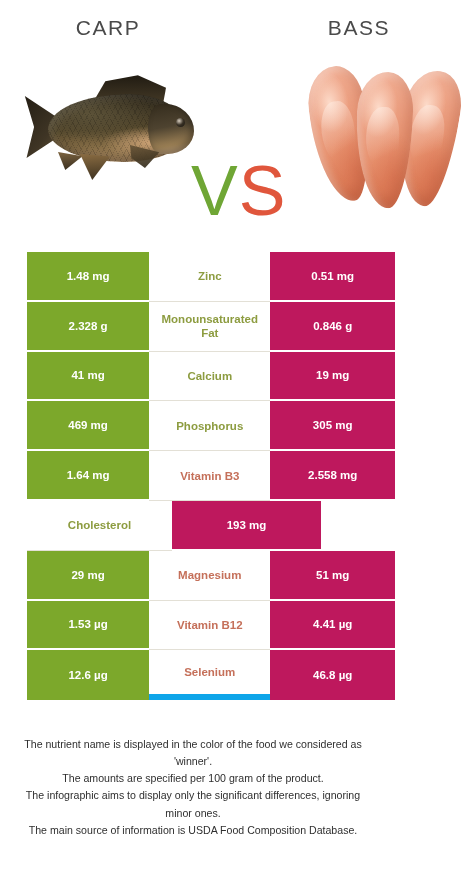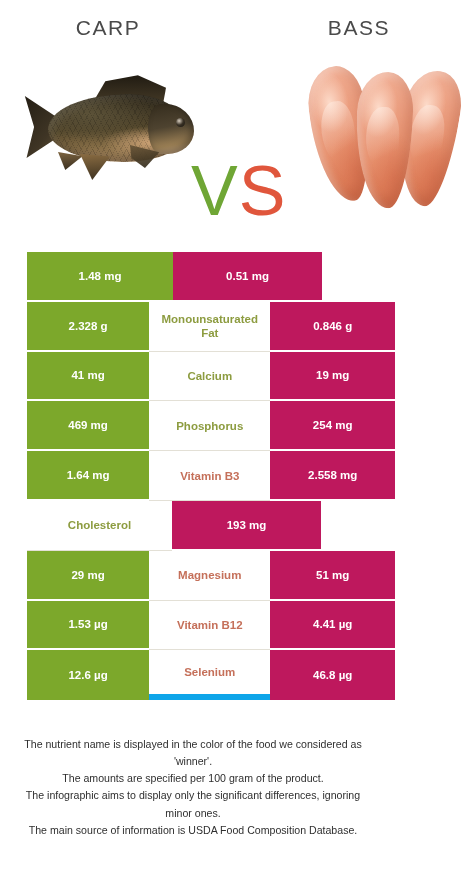--- a/index.html
+++ b/index.html
@@ -276,36 +276,37 @@
     <div class="fillet f1"></div>
     <div class="fillet f3"></div>
     <div class="fillet f2"></div>
   </div>
 
 </div>
 
 <div class="table">
     <div class="row">
       <div class="cell left">1.48 mg</div>
+      <div class="cell mid win-green">Zinc</div>
       <div class="cell right">0.51 mg</div>
     </div>
     <div class="row">
       <div class="cell left">2.328 g</div>
       <div class="cell mid win-green">Monounsaturated Fat</div>
       <div class="cell right">0.846 g</div>
     </div>
     <div class="row">
       <div class="cell left">41 mg</div>
       <div class="cell mid win-green">Calcium</div>
       <div class="cell right">19 mg</div>
     </div>
     <div class="row">
       <div class="cell left">469 mg</div>
       <div class="cell mid win-green">Phosphorus</div>
-      <div class="cell right">254 mg</div>
+      <div class="cell right">305 mg</div>
     </div>
     <div class="row">
       <div class="cell left">1.64 mg</div>
       <div class="cell mid win-red">Vitamin B3</div>
       <div class="cell right">2.558 mg</div>
     </div>
     <div class="row">
       <div class="cell mid win-green">Cholesterol</div>
       <div class="cell right">193 mg</div>
     </div>

